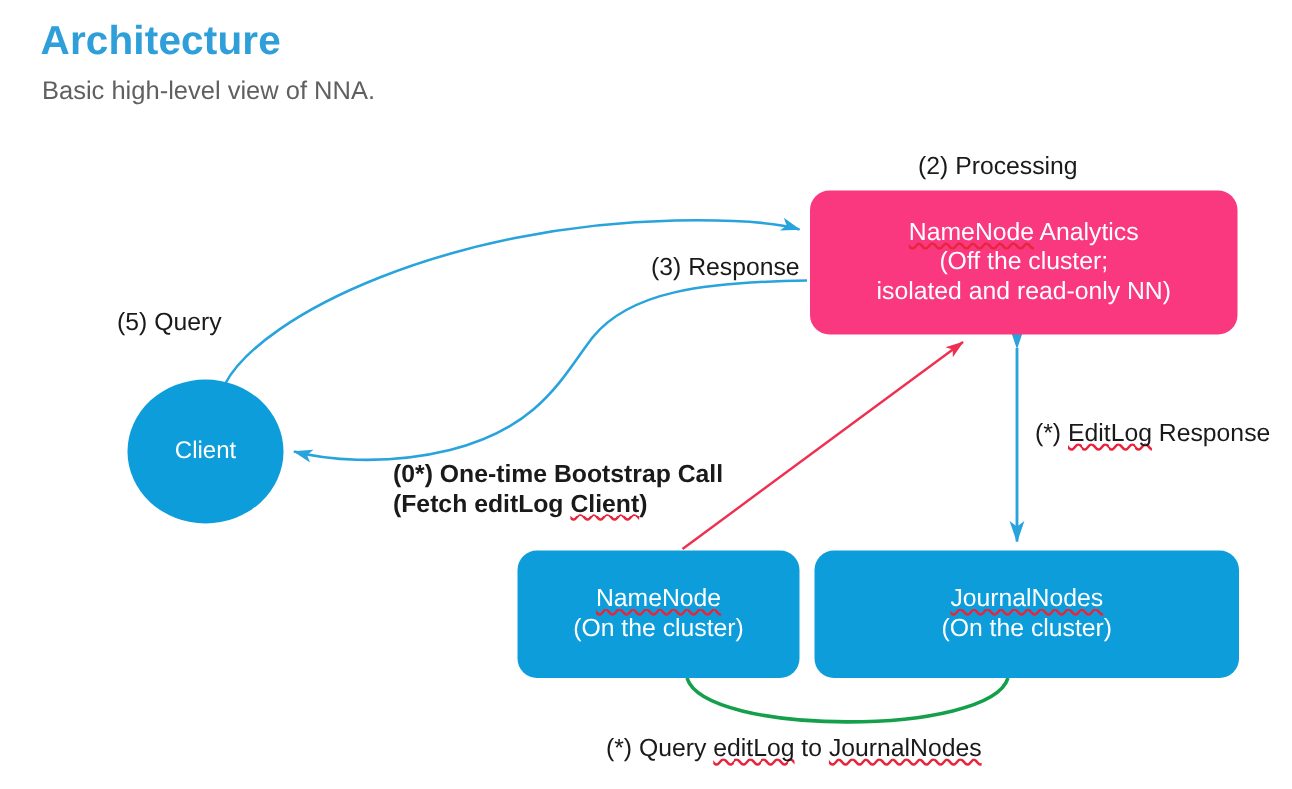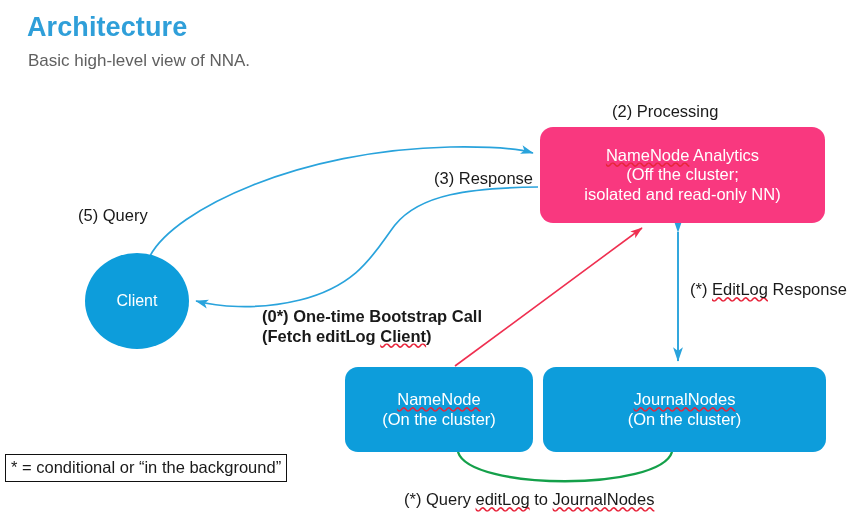--- a/index.html
+++ b/index.html
@@ -211,15 +211,14 @@
 
   <div class="label lbl-editlog"><span>(*) </span><span class="sq-on-white">EditLog</span><span> Response</span></div>
 
   <div class="label lbl-bootstrap center">
     <div>(0*) One-time Bootstrap Call</div>
     <div><span>(Fetch editLog </span><span class="sq-on-white">Client</span><span>)</span></div>
   </div>
 
   <div class="label lbl-writes"><span>(*) Query </span><span class="sq-on-white">editLog</span><span> to </span><span class="sq-on-white">JournalNodes</span></div>
 
-  <div class="legend-box">* = conditional or “in the background”</div>
 
 </div>
 
 </body></html>

